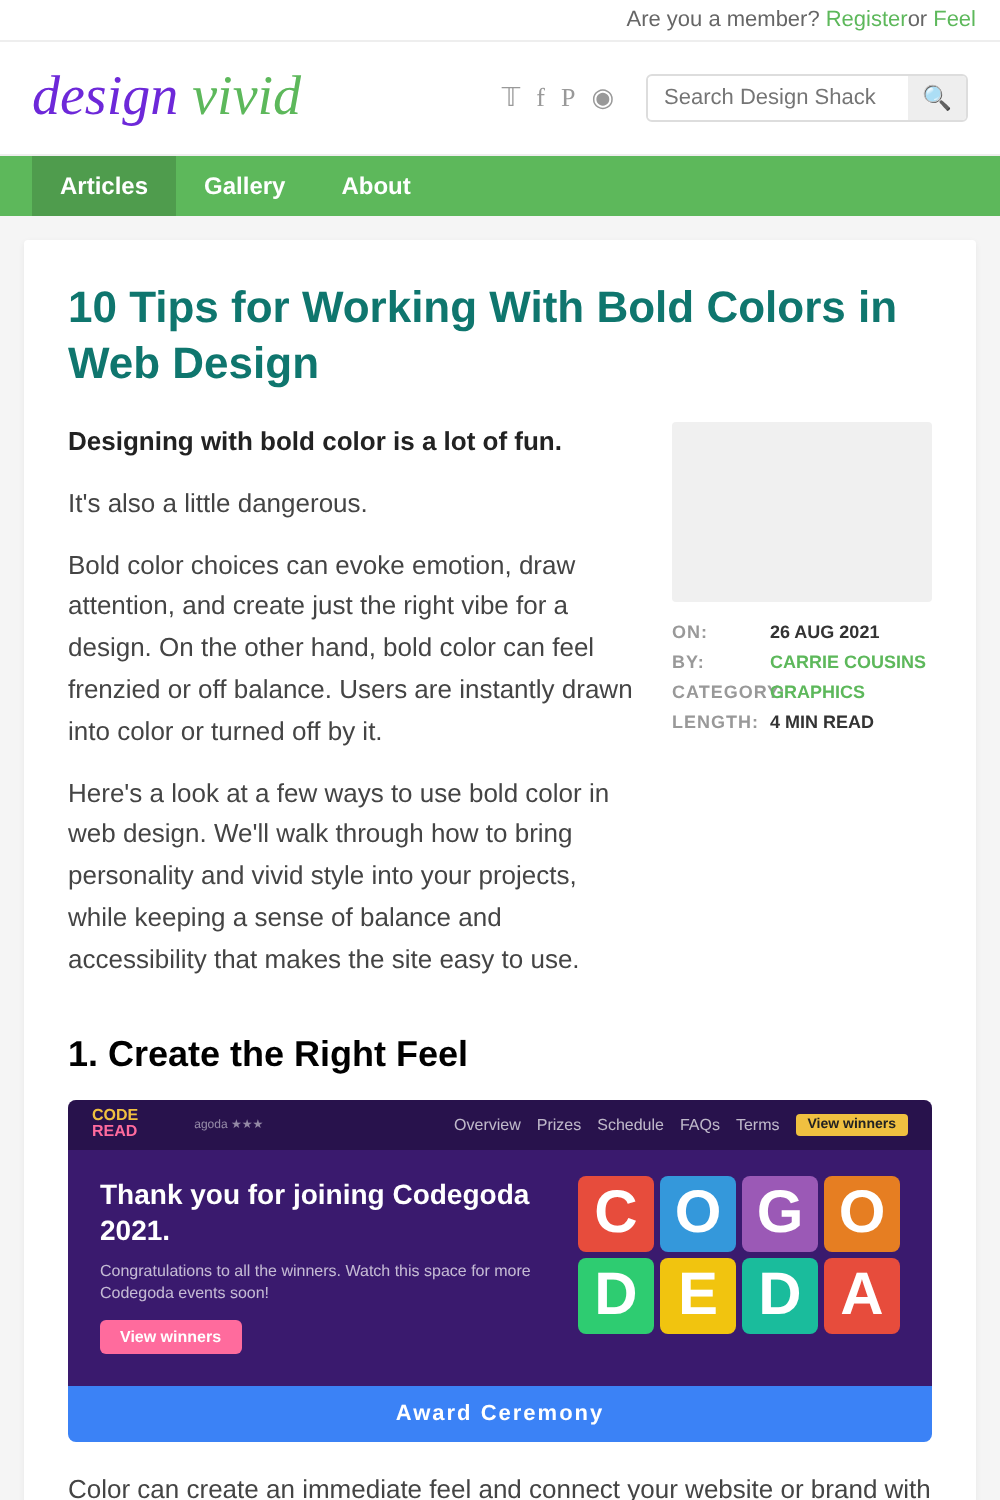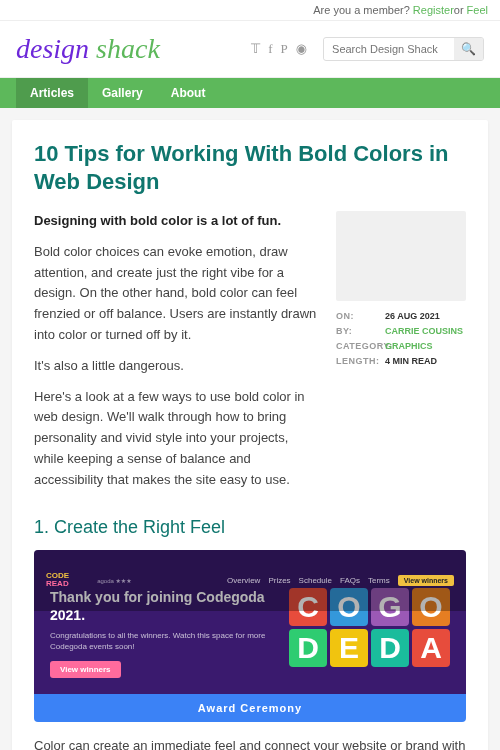--- a/index.html
+++ b/index.html
@@ -184,22 +184,22 @@
       font-weight: bold;
     }
     .meta-value.green {
       color: #5db85b;
     }
 
     
     .section-heading {
       font-family: Arial, Helvetica, sans-serif;
       font-size: 18px;
-      font-weight: 400;
-      color: #0f766e;
+      font-weight: 700;
+      color: #000000;
       margin: 16px 0 12px 0;
     }
 
     
     .codegoda-banner {
       border-radius: 4px;
       overflow: hidden;
       margin-bottom: 14px;
     }
     .banner-main {
@@ -208,21 +208,21 @@
       display: flex;
       justify-content: space-between;
       align-items: flex-start;
       position: relative;
       min-height: 130px;
     }
     .banner-top-bar {
       position: absolute;
       top: 0; left: 0; right: 0;
       background: rgba(0,0,0,0.3);
-      padding: 22px 12px;
+      padding: 4px 12px;
       display: flex;
       align-items: center;
       gap: 24px;
       font-family: Arial, sans-serif;
       font-size: 9px;
       color: rgba(255,255,255,0.8);
     }
     .banner-logo {
       display: flex;
       flex-direction: column;
@@ -314,21 +314,21 @@
 
 <div class="top-bar">
   <span>Are you a member?</span>
   <a>Register</a>
   <span>or</span>
   <a>Feel</a>
 </div>
 
 <div class="header">
   <div class="logo">
-    <span>design </span><span style="color:#5db85b">shack</span>
+    <span>design </span><span style="color:#5db85b">vivid</span>
   </div>
   <div class="header-social">
     <a class="social-icon">𝕋</a>
     <a class="social-icon">f</a>
     <a class="social-icon">P</a>
     <a class="social-icon">◉</a>
     <div class="search-bar">
       <input type="text" placeholder="Search Design Shack" style="">
       <button>🔍</button>
     </div>
@@ -349,22 +349,22 @@
   </ul>
 </nav>
 
 <div class="main">
 
   <h1 class="article-title">10 Tips for Working With Bold Colors in Web Design</h1>
 
   <div class="article-intro">
     <div class="article-text">
       <p class="bold-intro">Designing with bold color is a lot of fun.</p>
+      <p>It's also a little dangerous.</p>
       <p>Bold color choices can evoke emotion, draw attention, and create just the right vibe for a design. On the other hand, bold color can feel frenzied or off balance. Users are instantly drawn into color or turned off by it.</p>
-      <p>It's also a little dangerous.</p>
       <p>Here's a look at a few ways to use bold color in web design. We'll walk through how to bring personality and vivid style into your projects, while keeping a sense of balance and accessibility that makes the site easy to use.</p>
     </div>
 
     <div class="article-sidebar">
       <div class="sidebar-image-placeholder"></div>
       <div class="meta-table">
         <div class="meta-row">
           <span class="meta-label">ON:</span>
           <span class="meta-value">26 AUG 2021</span>
         </div>

